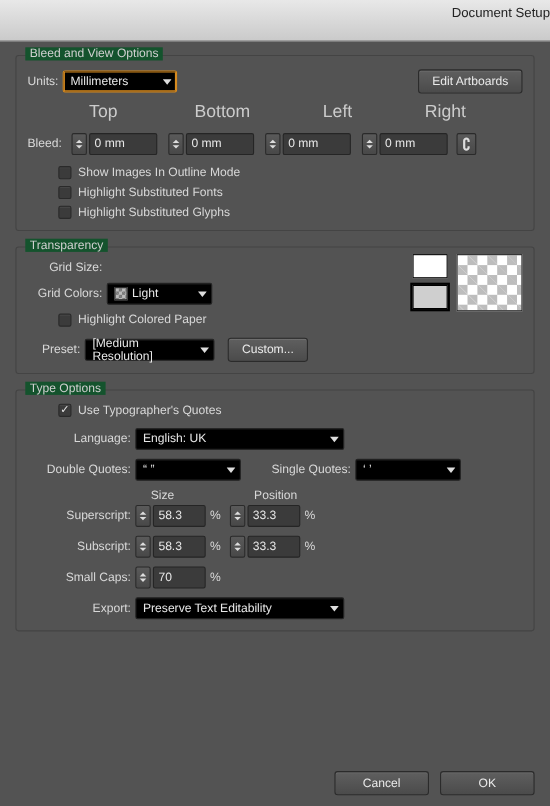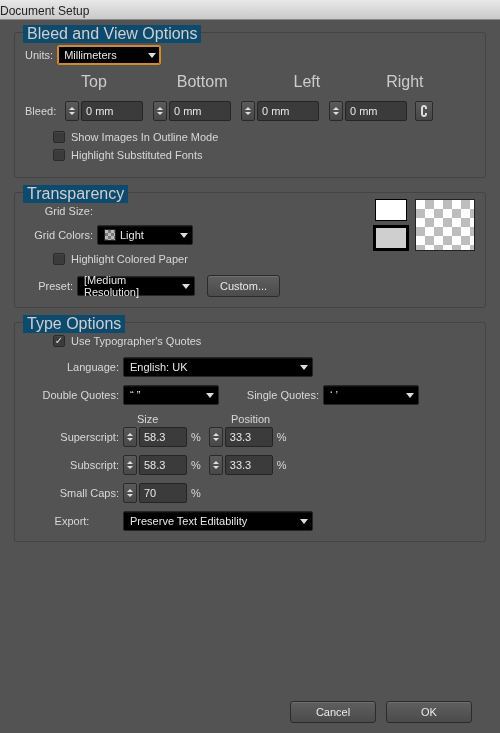--- a/index.html
+++ b/index.html
@@ -7,23 +7,23 @@
     margin: 0;
     font-family: "Helvetica Neue", Arial, sans-serif;
     font-size: 11px;
     color: #d8d8d8;
     background: #535353;
     width: 500px;
     height: 733px;
     overflow: hidden;
   }
   .titlebar {
-    height: 20px;
+    height: 38px;
     background: linear-gradient(#e8e8e8, #cacaca);
-    text-align: left;
+    text-align: right;
     line-height: 22px;
     font-size: 12px;
     color: #222;
     font-weight: 500;
     border-bottom: 1px solid #888;
   }
   .content {
     padding: 12px 14px 10px 14px;
   }
   .group {
@@ -31,24 +31,24 @@
     border-radius: 3px;
     padding: 12px 10px 10px 10px;
     margin-bottom: 14px;
     position: relative;
     background: #535353;
   }
   .group-legend {
     position: absolute;
     top: -8px;
     left: 8px;
-    background: #0c4a6e;
+    background: #14532d;
     padding: 0 4px;
     color: #cfcfcf;
-    font-size: 16px;
+    font-size: 11px;
   }
   .row {
     display: flex;
     align-items: center;
     margin-bottom: 8px;
   }
   .row:last-child { margin-bottom: 0; }
   label.lab {
     color: #d8d8d8;
     margin-right: 4px;
@@ -195,21 +195,21 @@
     border: 1px solid #2a2a2a;
     background: linear-gradient(#5a5a5a,#484848);
     border-radius: 2px;
     display: inline-flex;
     align-items: center;
     justify-content: center;
   }
   .footer {
     position: absolute;
     bottom: 10px;
-    right: 28px;
+    right: 14px;
     display: flex;
     gap: 10px;
   }
   .footer .btn { width: 86px; justify-content:center; }
 </style>
 </head>
 <body>
 
 <div class="titlebar">
   <span>Document Setup</span>
@@ -225,20 +225,23 @@
         <label class="lab">Units:</label>
         <div class="select highlight" style="width:104px;">
           <span>Millimeters</span>
           <span class="caret">
               <svg width="8" height="8">
                 <polygon points="0,2 8,2 4,7" fill="#ddd"></polygon>
               </svg>
             </span>
         </div>
       </div>
+      <div class="btn">
+        <span>Edit Artboards</span>
+      </div>
     </div>
 
     <div class="row" style="align-items:flex-end;">
       <div style="width:40px;"></div>
       <div class="bleed-col">
         <div class="head">Top</div>
       </div>
       <div class="bleed-col" style="margin-left:44px;">
         <div class="head">Bottom</div>
       </div>
@@ -295,20 +298,24 @@
       </div>
     </div>
 
     <div class="chk-row" style="margin-top:10px;">
       <span class="checkbox"></span>
       <span>Show Images In Outline Mode</span>
     </div>
     <div class="chk-row">
       <span class="checkbox"></span>
       <span>Highlight Substituted Fonts</span>
+    </div>
+    <div class="chk-row" style="margin-bottom:0;">
+      <span class="checkbox"></span>
+      <span>Highlight Substituted Glyphs</span>
     </div>
   </div>
 
   <div class="group" style="position:relative;">
     <div class="group-legend">Transparency</div>
 
     <div class="swatch-row">
       <div class="swatch-stack">
         <div class="swatch" style="background:#ffffff;"></div>
         <div class="swatch selected" style="background:#cfcfcf;"></div>
@@ -460,21 +467,21 @@
             <div class="tri down"></div>
           </div>
         <div class="input-field" style="width:48px;">
             <span>70</span>
           </div>
       </div>
       <span style="margin-left:4px;">%</span>
     </div>
 
     <div class="row" style="margin-bottom:0;">
-      <label class="lab right-align-label" style="width:94px;text-align:center;">Export:</label>
+      <label class="lab right-align-label" style="width:94px;">Export:</label>
       <div class="select" style="width:190px;">
         <span>Preserve Text Editability</span>
         <span class="caret">
             <svg width="8" height="8">
               <polygon points="0,2 8,2 4,7" fill="#ddd"></polygon>
             </svg>
           </span>
       </div>
     </div>
   </div>

